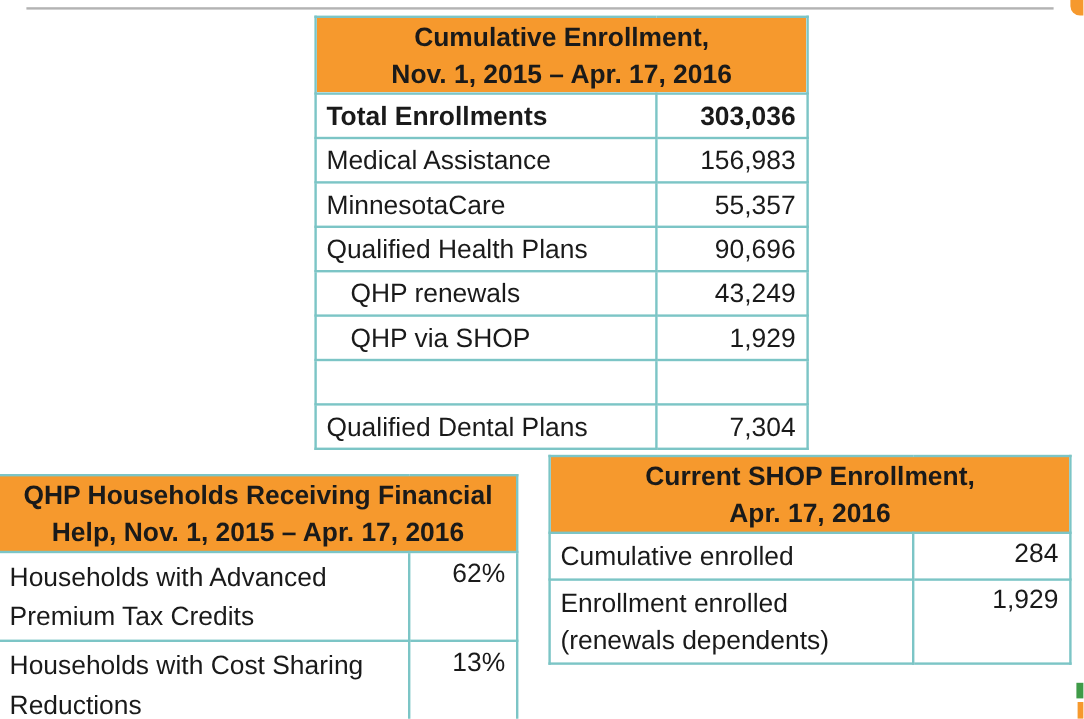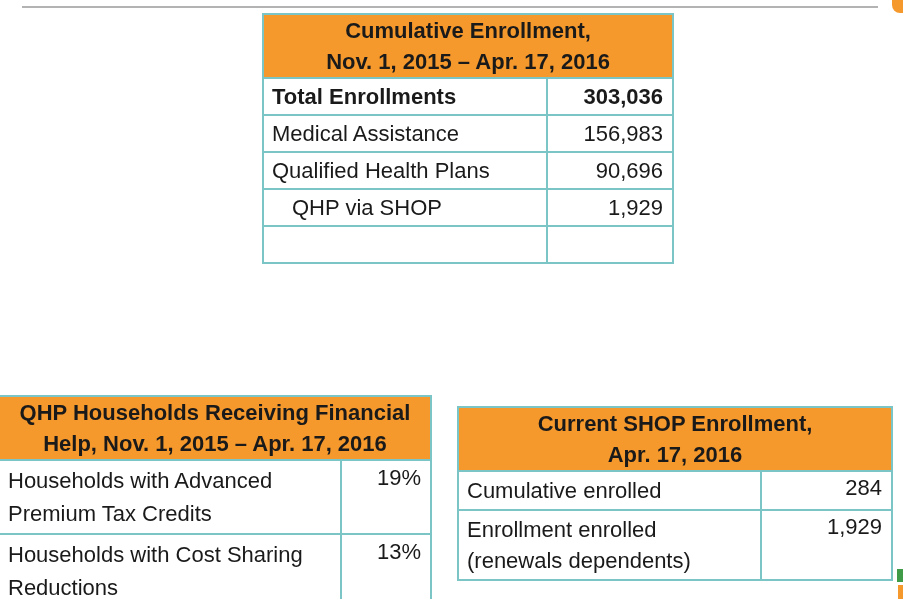--- a/index.html
+++ b/index.html
@@ -89,21 +89,21 @@
   .cumulative { left: 262px; top: 13px; width: 410px; }
   .cumulative td { height: 29px; line-height: 29px; }
   .cumulative th { height: 62px; }
 
   
   .financial { left: -2px; top: 395px; width: 432px; }
   .financial th { height: 60px; margin-top: 40px; }
   .financial td { height: 63px; vertical-align: top; line-height: 33px; }
 
   
-  .shop { left: 457px; top: 406px; width: 434px; }
+  .shop { left: 457px; top: 379px; width: 434px; }
   .shop th { height: 62px; }
   .shop td { height: 29px; vertical-align: top; line-height: 31px; }
   .shop tr.tall td { height: 60px; }
 </style>
 </head>
 <body>
 
 <div class="canvas">
 
   <div class="top-rule"></div>
@@ -127,30 +127,42 @@
     <tbody>
       <tr class="bold">
         <td class="lbl">Total Enrollments</td>
         <td class="val">303,036</td>
       </tr>
       <tr>
         <td class="lbl">Medical Assistance</td>
         <td class="val">156,983</td>
       </tr>
       <tr>
+        <td class="lbl">MinnesotaCare</td>
+        <td class="val">55,357</td>
+      </tr>
+      <tr>
         <td class="lbl">Qualified Health Plans</td>
         <td class="val">90,696</td>
       </tr>
       <tr>
+        <td class="lbl indent">QHP renewals</td>
+        <td class="val">43,249</td>
+      </tr>
+      <tr>
         <td class="lbl indent">QHP via SHOP</td>
         <td class="val">1,929</td>
       </tr>
       <tr>
         <td class="lbl"></td>
         <td class="val"></td>
+      </tr>
+      <tr>
+        <td class="lbl">Qualified Dental Plans</td>
+        <td class="val">7,304</td>
       </tr>
     </tbody>
   </table>
 
   <table class="tbl financial">
     <colgroup>
         <col style="width:342px">
         <col style="width:90px">
       </colgroup>
     <thead>
@@ -160,21 +172,21 @@
           <div class="hline">Help, Nov. 1, 2015 – Apr. 17, 2016</div>
         </th>
       </tr>
     </thead>
     <tbody>
       <tr>
         <td class="lbl">
           <div>Households with Advanced</div>
           <div>Premium Tax Credits</div>
         </td>
-        <td class="val">19%</td>
+        <td class="val">62%</td>
       </tr>
       <tr>
         <td class="lbl">
           <div>Households with Cost Sharing</div>
           <div>Reductions</div>
         </td>
         <td class="val">13%</td>
       </tr>
     </tbody>
   </table>

